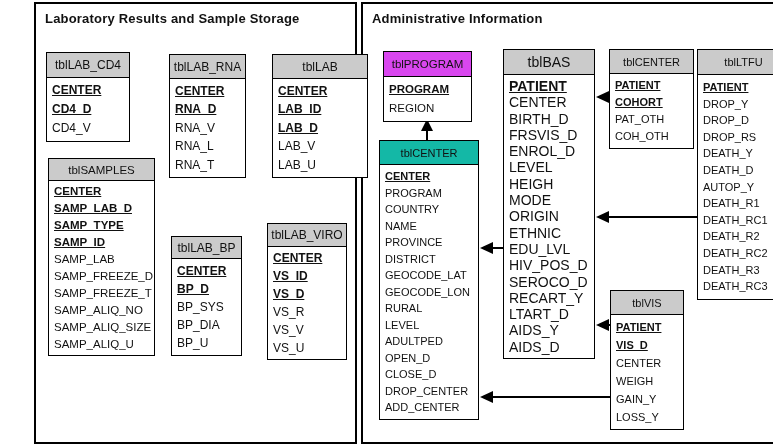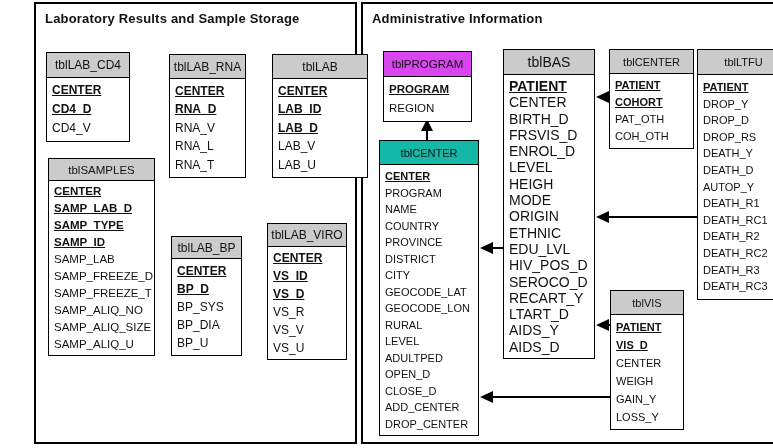--- a/index.html
+++ b/index.html
@@ -178,34 +178,33 @@
         <div class="fld">DEATH_RC2</div>
         <div class="fld">DEATH_R3</div>
         <div class="fld">DEATH_RC3</div>
       </div>
     </div>
     <div class="tbl" style="left: 347px; top: 140px; width: 100px; font-size: 11px;">
       <div class="tbl-header" style="height: 23px; background: #14b8a6;">tblCENTER</div>
       <div class="tbl-fields" style="padding-top: 3px; padding-bottom: 3px; line-height: 16.5px;">
         <div class="fld key">CENTER</div>
         <div class="fld">PROGRAM</div>
+        <div class="fld">COUNTRY</div>
         <div class="fld">NAME</div>
-        <div class="fld">COUNTRY</div>
         <div class="fld">PROVINCE</div>
         <div class="fld">DISTRICT</div>
-        <div class="fld">CITY</div>
         <div class="fld">GEOCODE_LAT</div>
         <div class="fld">GEOCODE_LON</div>
         <div class="fld">RURAL</div>
         <div class="fld">LEVEL</div>
         <div class="fld">ADULTPED</div>
         <div class="fld">OPEN_D</div>
         <div class="fld">CLOSE_D</div>
+        <div class="fld">DROP_CENTER</div>
         <div class="fld">ADD_CENTER</div>
-        <div class="fld">DROP_CENTER</div>
       </div>
     </div>
     <div class="tbl" style="left: 578px; top: 290px; width: 74px; font-size: 11px;">
       <div class="tbl-header" style="height: 23px; background: rgb(203, 203, 203);">tblVIS</div>
       <div class="tbl-fields" style="padding-top: 3px; padding-bottom: 3px; line-height: 18px;">
         <div class="fld key">PATIENT</div>
         <div class="fld key">VIS_D</div>
         <div class="fld">CENTER</div>
         <div class="fld">WEIGH</div>
         <div class="fld">GAIN_Y</div>

